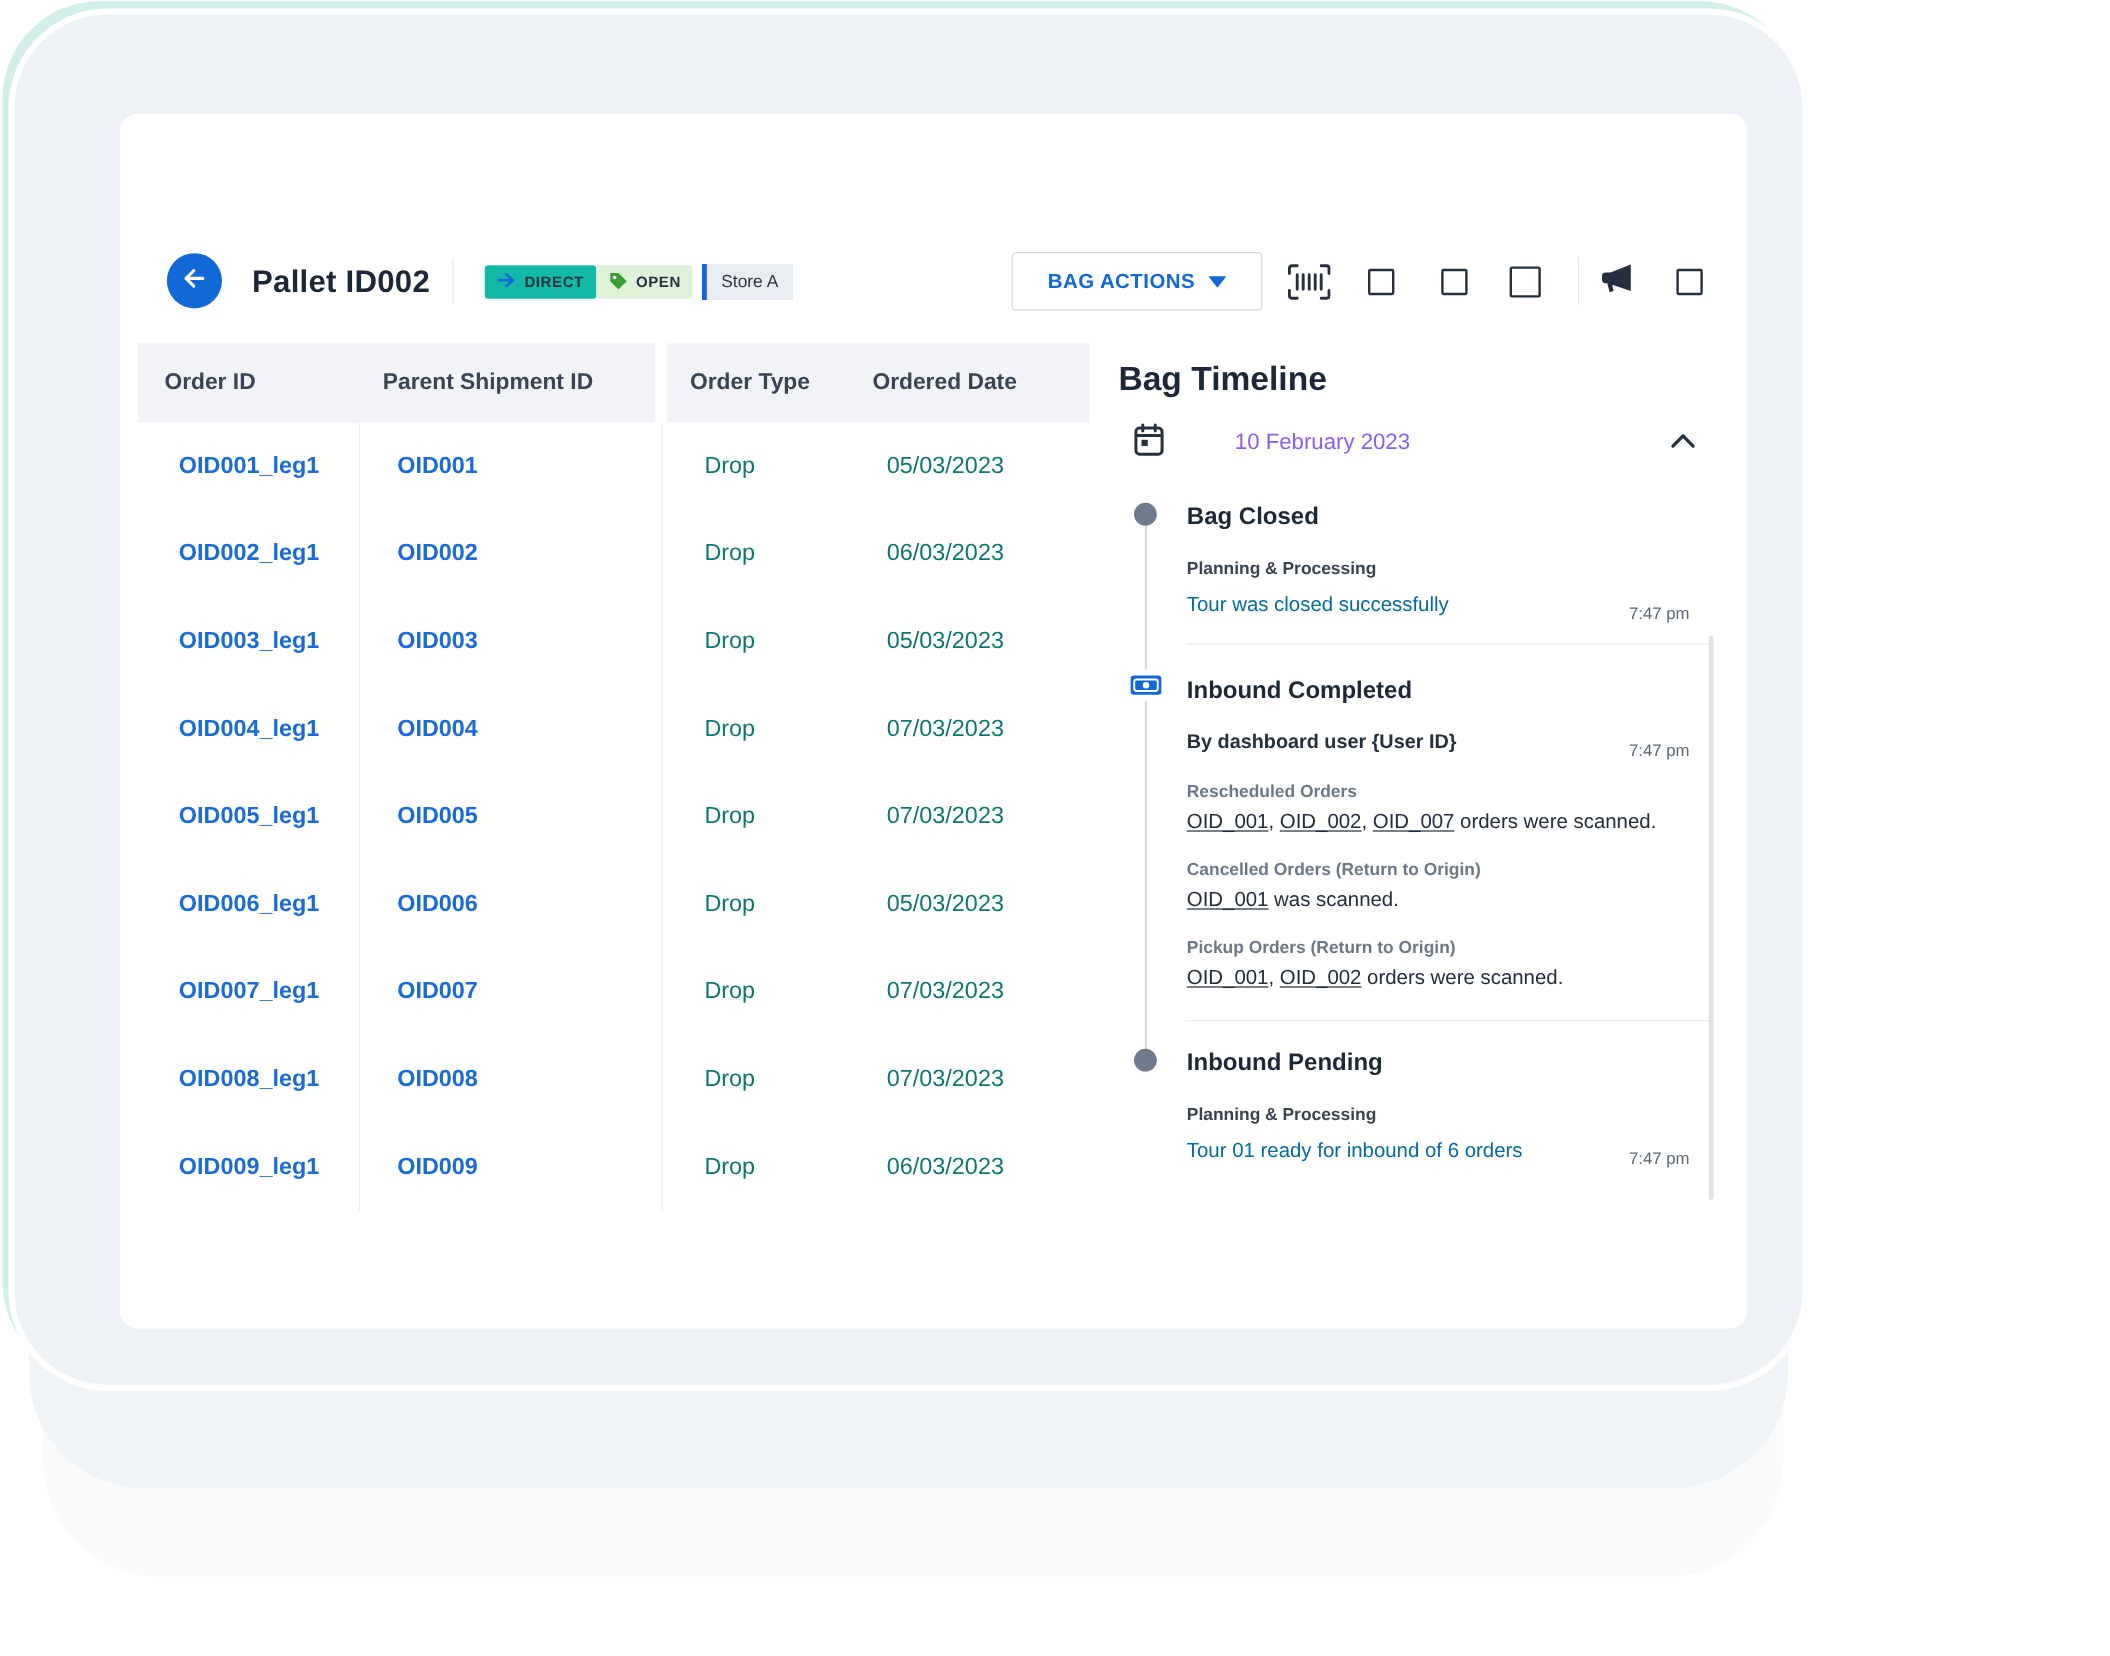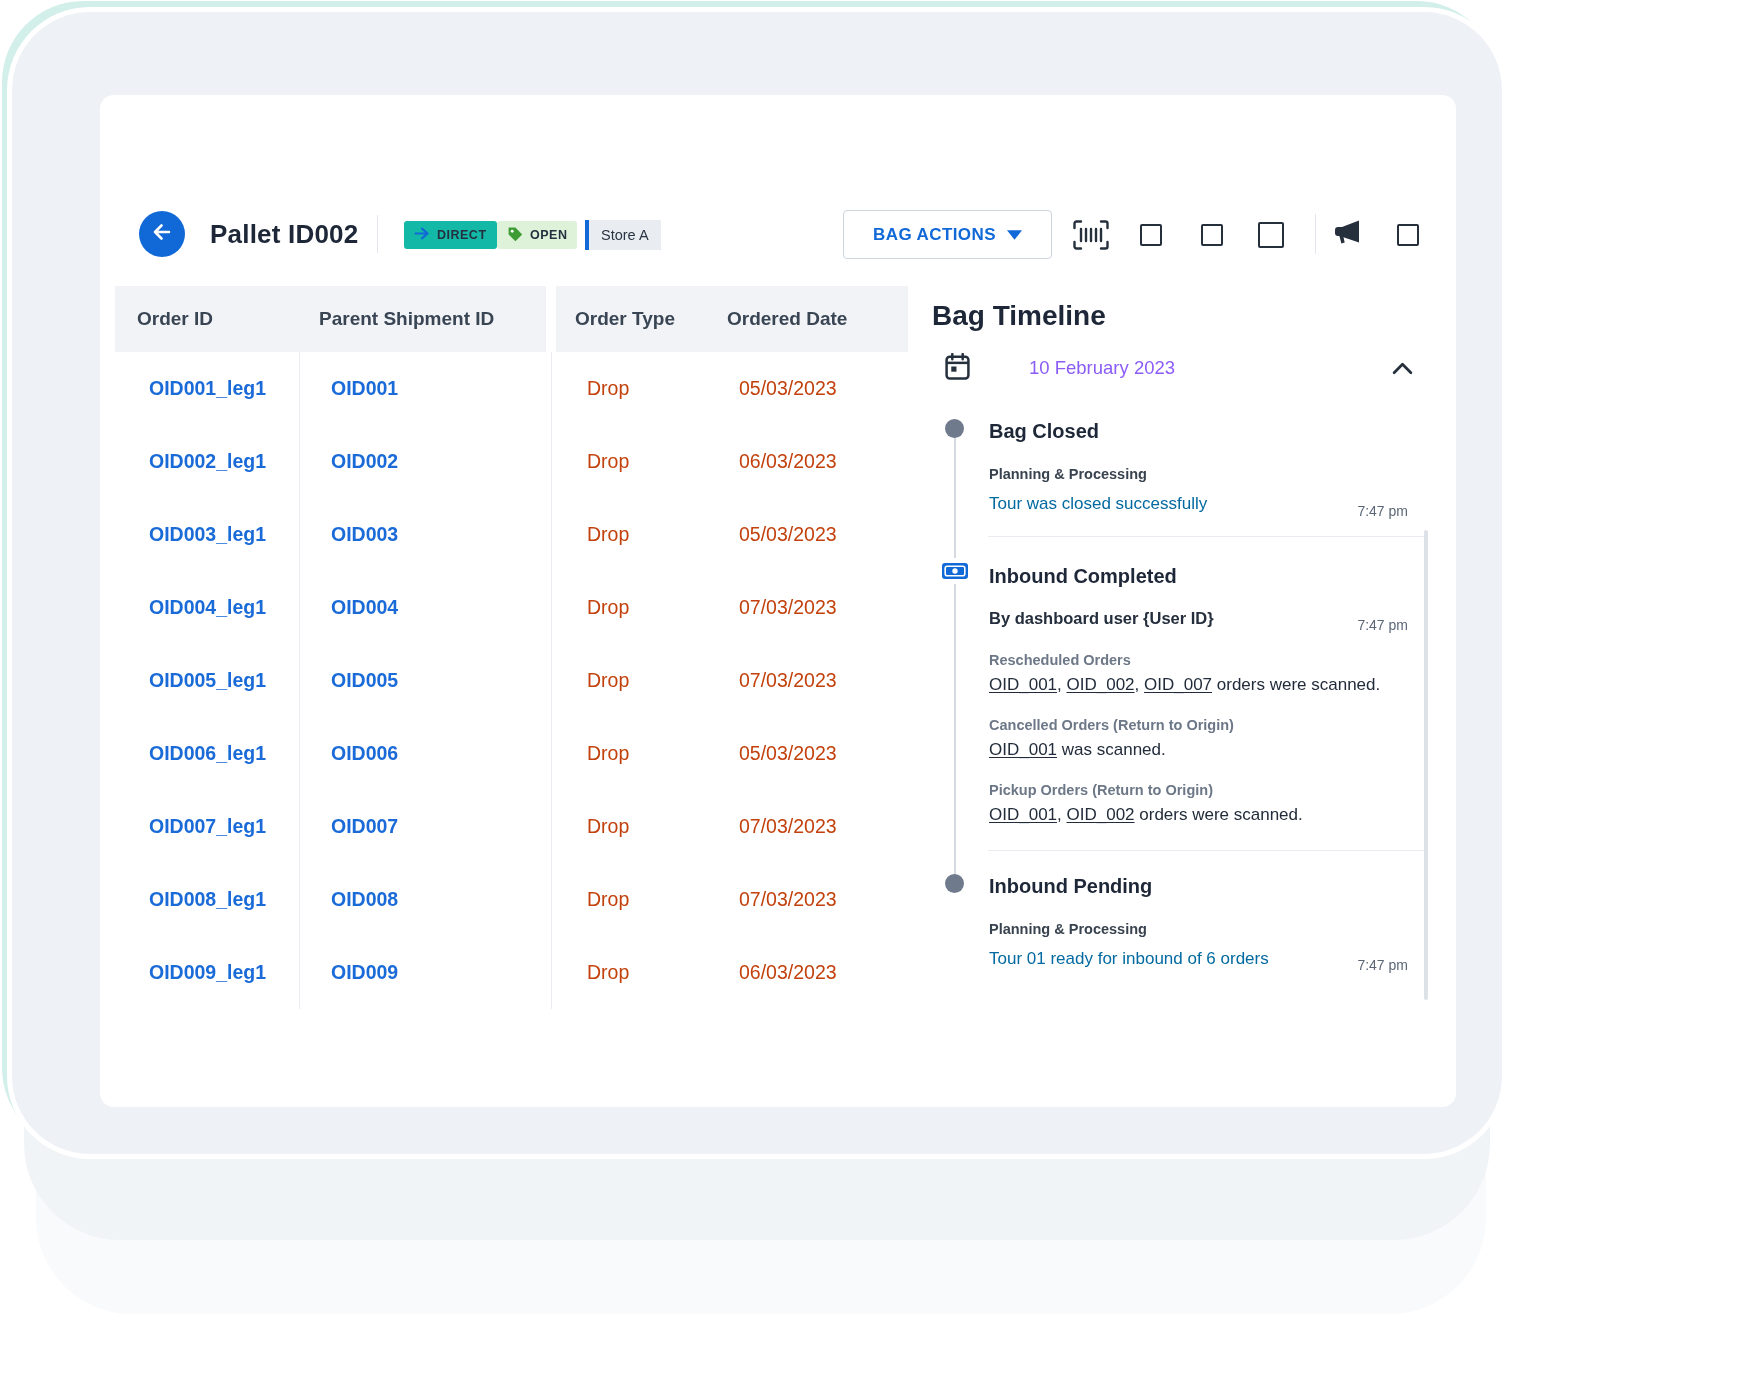--- a/index.html
+++ b/index.html
@@ -47,21 +47,21 @@
   .sq-lg { width: 26px; height: 26px; }
 
   
   .th-band { position: absolute; top: 191px; height: 66px; background: #f1f3f7; }
   .band1 { left: 15px; width: 431px; }
   .band2 { left: 456px; width: 352px; }
   .th { position: absolute; top: 0; height: 66px; display: flex; align-items: center;
     font-size: 19px; font-weight: 700; color: #3a4554; }
 
   .t-row { position: absolute; left: 0; width: 810px; height: 73px; margin-left: 12px; }
-  .cell { position: absolute; top: 0; height: 73px; display: flex; align-items: center; font-size: 19.5px; color: #c2410c; }
+  .cell { position: absolute; top: 0; height: 73px; display: flex; align-items: center; font-size: 19.5px; color: #0f766e; }
   .c-id { left: 37px; } .c-parent { left: 219px; } .c-type { left: 475px; } .c-date { left: 627px; }
   .link-cell { color: #1A6BD8; font-weight: 700; cursor: pointer; }
   .vsep { position: absolute; top: 257px; width: 1px; height: 657px; background: #eaedf1; }
   .vsep1 { left: 199px; } .vsep2 { left: 451px; }
 
   
   .tl-title { position: absolute; left: 832px; top: 205px; font-size: 28px; font-weight: 700; color: #1d2737; }
   .tl-cal { position: absolute; left: 845px; top: 258px; }
   .tl-date { position: absolute; left: 929px; top: 262px; font-size: 18.5px; color: #8b5cf6; }
   .tl-chevron { position: absolute; left: 1292px; top: 266px; cursor: pointer; }

